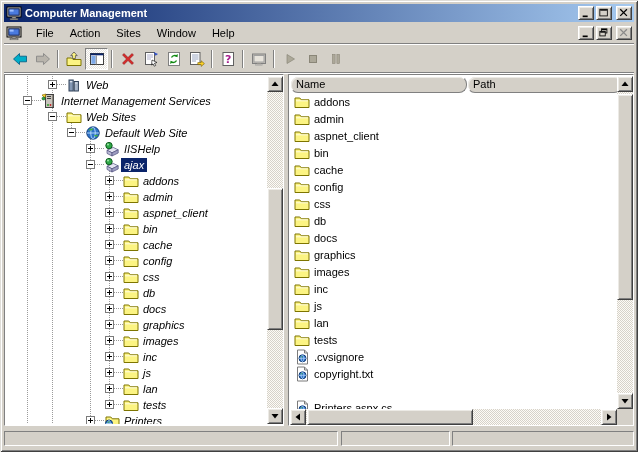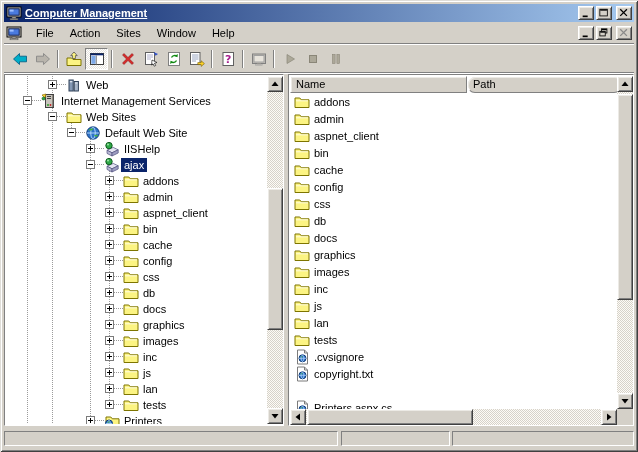--- a/index.html
+++ b/index.html
@@ -3,21 +3,21 @@
 <meta charset="utf-8">
 <style>
   html,body{margin:0;padding:0;background:#3A6EA5;}
   *{box-sizing:border-box;}
   .screen{position:relative;width:638px;height:452px;font-family:"Liberation Sans",sans-serif;font-size:11px;color:#000;background:#D4D0C8;overflow:hidden;
     box-shadow:inset 1px 1px 0 #DFDDD8, inset -1px -1px 0 #404040, inset 2px 2px 0 #FFFFFF, inset -2px -2px 0 #808080;}
   
   .titlebar{position:absolute;left:4px;top:4px;width:630px;height:18px;display:flex;align-items:center;
     background:linear-gradient(to right,#0A246A,#A6CAF0);padding:0 2px;}
   .titlebar .ticon{width:16px;height:16px;margin-right:3px;flex:0 0 auto;}
-  .title-text{color:#fff;font-weight:bold;flex:1 1 auto;white-space:nowrap;overflow:hidden;text-decoration:underline;}
+  .title-text{color:#fff;font-weight:bold;flex:1 1 auto;white-space:nowrap;overflow:hidden;}
   .wbtn{width:16px;height:14px;margin-left:2px;background:#D4D0C8;border:1px solid;border-color:#FFFFFF #404040 #404040 #FFFFFF;
     box-shadow:inset 1px 1px 0 #ECEAE5, inset -1px -1px 0 #808080;display:flex;align-items:center;justify-content:center;padding:0;flex:0 0 auto;}
   .wbtn svg{display:block;}
   .gap4{margin-left:4px;}
   
   .menubar{position:absolute;left:4px;top:23px;width:630px;height:21px;display:flex;align-items:center;background:#D4D0C8;
     border-bottom:1px solid #808080;box-shadow:0 1px 0 #FFFFFF;}
   .menubar .micon{width:16px;height:16px;margin:0 6px 0 2px;}
   .menu-item{padding:2px 8px;cursor:default;}
   .menu-spacer{flex:1 1 auto;}
@@ -36,21 +36,21 @@
   
   .tree-vp{position:absolute;left:1px;top:1px;width:261px;height:348px;overflow:hidden;background:#fff;}
   .vdots{position:absolute;width:1px;background-image:repeating-linear-gradient(to bottom,#9B9B9B 0 1px,transparent 1px 2px);}
   .hdots{position:absolute;height:1px;background-image:repeating-linear-gradient(to right,#9B9B9B 0 1px,transparent 1px 2px);}
   .tree-row{position:absolute;left:0;width:100%;height:16px;}
   .ebox{position:absolute;width:9px;height:9px;top:3px;background:#fff;border:1px solid #7B7B7B;}
   .ebox i{position:absolute;background:#000;}
   .ebox .h{left:1px;right:1px;top:3px;height:1px;}
   .ebox .v{top:1px;bottom:1px;left:3px;width:1px;}
   .ticon16{position:absolute;width:16px;height:16px;top:0;}
-  .tlabel{position:absolute;top:1px;height:14px;line-height:14px;padding:0 3px;white-space:nowrap;}
+  .tlabel{position:absolute;top:1px;height:14px;line-height:14px;padding:0 3px;white-space:nowrap;font-style:italic;}
   .tlabel.sel{background:#0A246A;color:#fff;}
   
   .sb-btn{position:absolute;background:#D4D0C8;border:1px solid;border-color:#FFFFFF #404040 #404040 #FFFFFF;
     box-shadow:inset 1px 1px 0 #ECEAE5, inset -1px -1px 0 #808080;display:flex;align-items:center;justify-content:center;padding:0;}
   .sb-thumb{position:absolute;background:#D4D0C8;border:1px solid;border-color:#FFFFFF #404040 #404040 #FFFFFF;
     box-shadow:inset 1px 1px 0 #ECEAE5, inset -1px -1px 0 #808080;}
   .sb-track{position:absolute;background-color:#FDFBF6;background-image:conic-gradient(#D6D2CA 25%,transparent 0 50%,#D6D2CA 0 75%,transparent 0);background-size:2px 2px;}
   
   .list-header{position:absolute;left:1px;top:1px;height:17px;display:flex;}
   .hcell{height:17px;background:#D4D0C8;border:1px solid;border-color:#FFFFFF #808080 #808080 #FFFFFF;
@@ -553,21 +553,21 @@
             <path d="M7 8.5 L10.5 4 H3.5 Z" fill="#000"></path>
           </svg>
         </button>
       </div>
   </div>
 
   <div class="splitter"></div>
 
   <div class="pane pane-right">
     <div class="list-header" id="list-header">
-        <div class="hcell" style="width: 177px;">Name</div>
+        <div class="hcell" style="width: 177px; border-radius: 8px;">Name</div>
         <div class="hcell" style="width: 155px; border-radius: 8px;">Path</div>
       </div>
     <div class="list-vp" id="list-vp">
         <div class="list-row" style="top: 0px;">
           <span class="ticon16"><svg width="16" height="16" viewBox="0 0 16 16">
               <path d="M1 4 L5.8 4 L7.3 5.8 L15 5.8 L15 13.5 L1 13.5 Z" fill="#FCF483" stroke="#7E7500"></path>
               <path d="M2 6.8 L14 6.8" stroke="#FFFDE0"></path>
             </svg></span>
           <span class="llabel">addons</span>
         </div>

